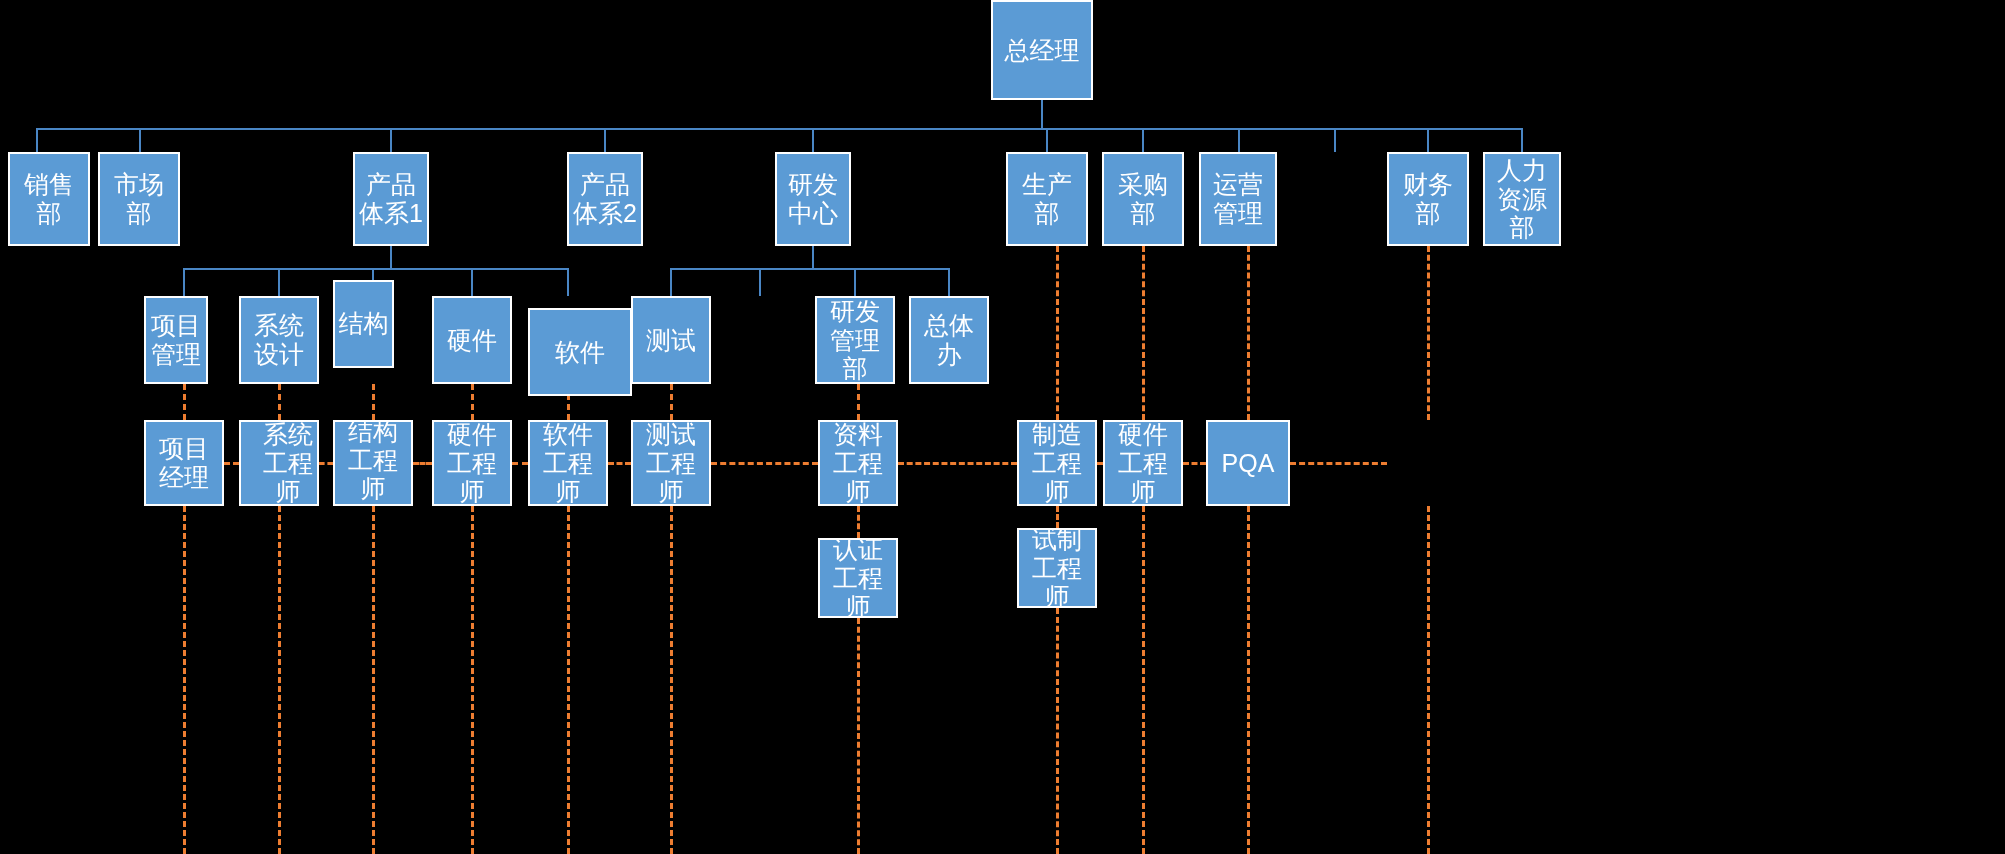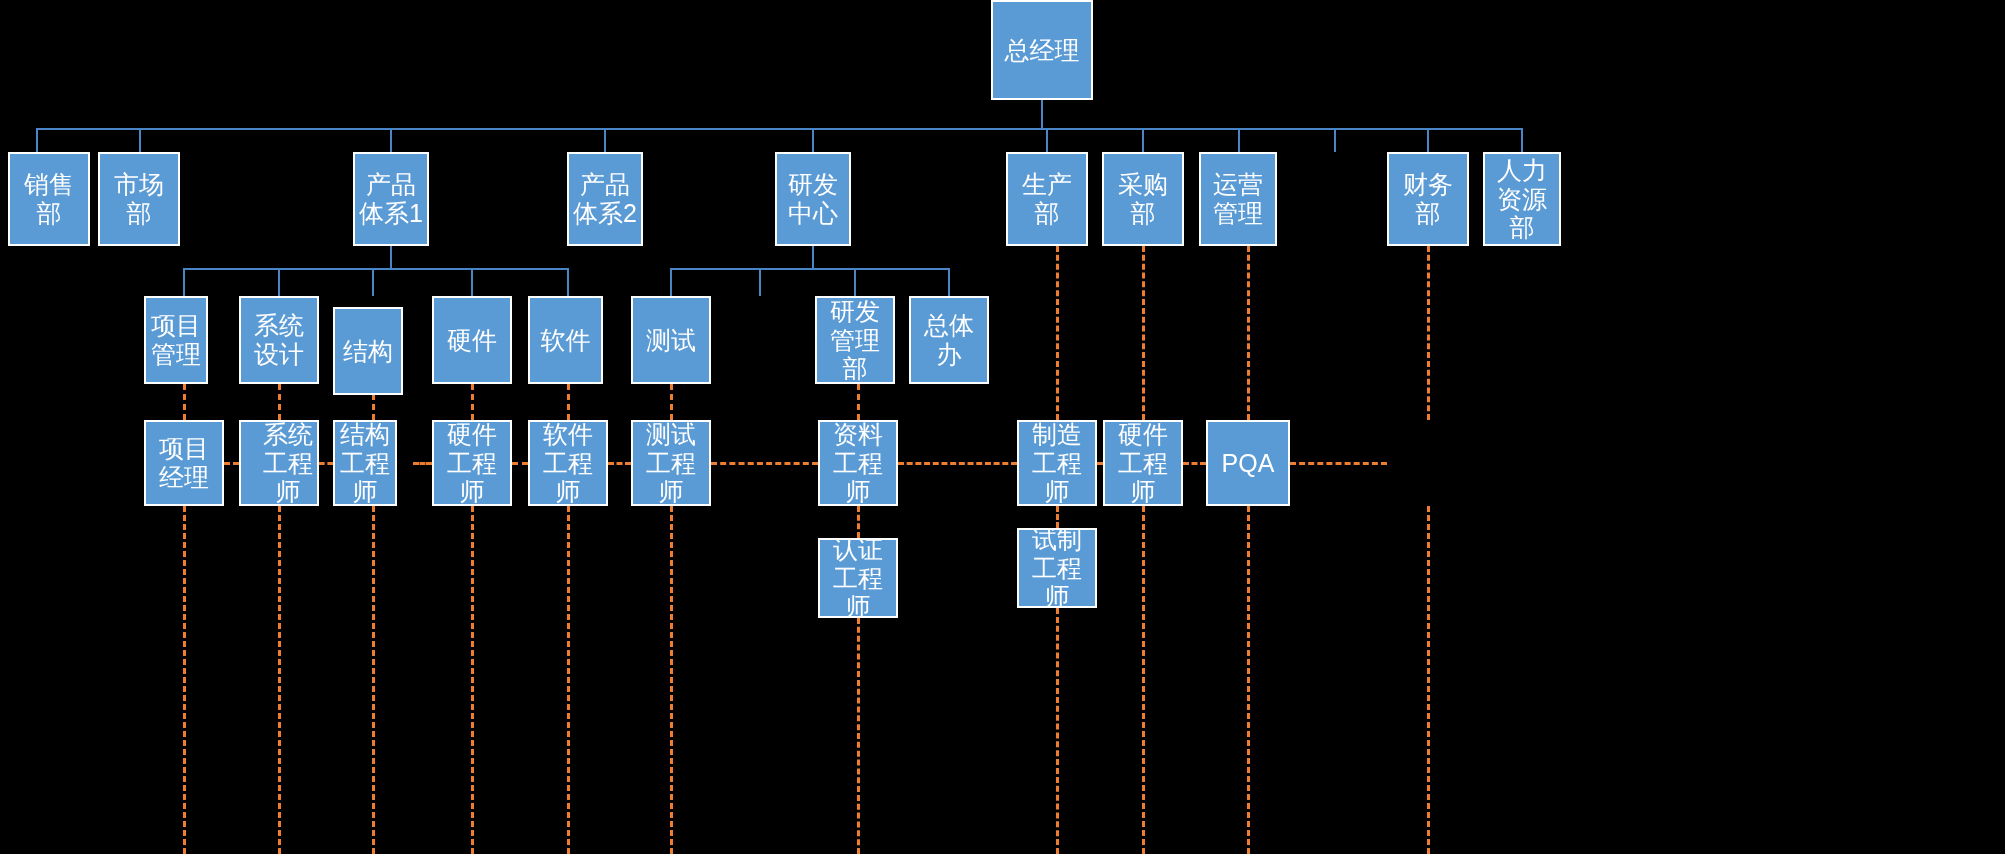--- a/index.html
+++ b/index.html
@@ -165,46 +165,46 @@
   <div class="node" style="left:1483px; top:152px; width:78px; height:94px;">
     <span>人力资源部</span>
     </div>
 
   <div class="node" style="left:144px; top:296px; width:64px; height:88px;">
     <span>项目管理</span>
     </div>
   <div class="node" style="left:239px; top:296px; width:80px; height:88px;">
     <span>系统设计</span>
     </div>
-  <div class="node" style="left:333px; top:307px; width:70px; height:88px;">
+  <div class="node" style="left:333px; top:280px; width:61px; height:88px;font-family:Liberation Serif, serif;">
     <span>结构</span>
     </div>
   <div class="node" style="left:432px; top:296px; width:80px; height:88px;">
     <span>硬件</span>
     </div>
-  <div class="node" style="left:528px; top:296px; width:75px; height:88px;">
+  <div class="node" style="left:528px; top:308px; width:104px; height:88px;">
     <span>软件</span>
     </div>
   <div class="node" style="left:631px; top:296px; width:80px; height:88px;">
     <span>测试</span>
     </div>
   <div class="node" style="left:815px; top:296px; width:80px; height:88px;">
     <span>研发管理部</span>
     </div>
   <div class="node" style="left:909px; top:296px; width:80px; height:88px;">
     <span>总体办</span>
     </div>
 
   <div class="node" style="left:144px; top:420px; width:80px; height:86px;">
     <span>项目经理</span>
     </div>
   <div class="node" style="left:239px; top:420px; width:80px; height:86px;padding-left:20px;">
     <span>系统工程师</span>
     </div>
-  <div class="node" style="left:333px; top:420px; width:64px; height:86px;">
+  <div class="node" style="left:333px; top:420px; width:80px; height:86px;font-family:Liberation Mono, monospace;">
     <span>结构工程师</span>
     </div>
   <div class="node" style="left:432px; top:420px; width:80px; height:86px;">
     <span>硬件工程师</span>
     </div>
   <div class="node" style="left:528px; top:420px; width:80px; height:86px;">
     <span>软件工程师</span>
     </div>
   <div class="node" style="left:631px; top:420px; width:80px; height:86px;">
     <span>测试工程师</span>

